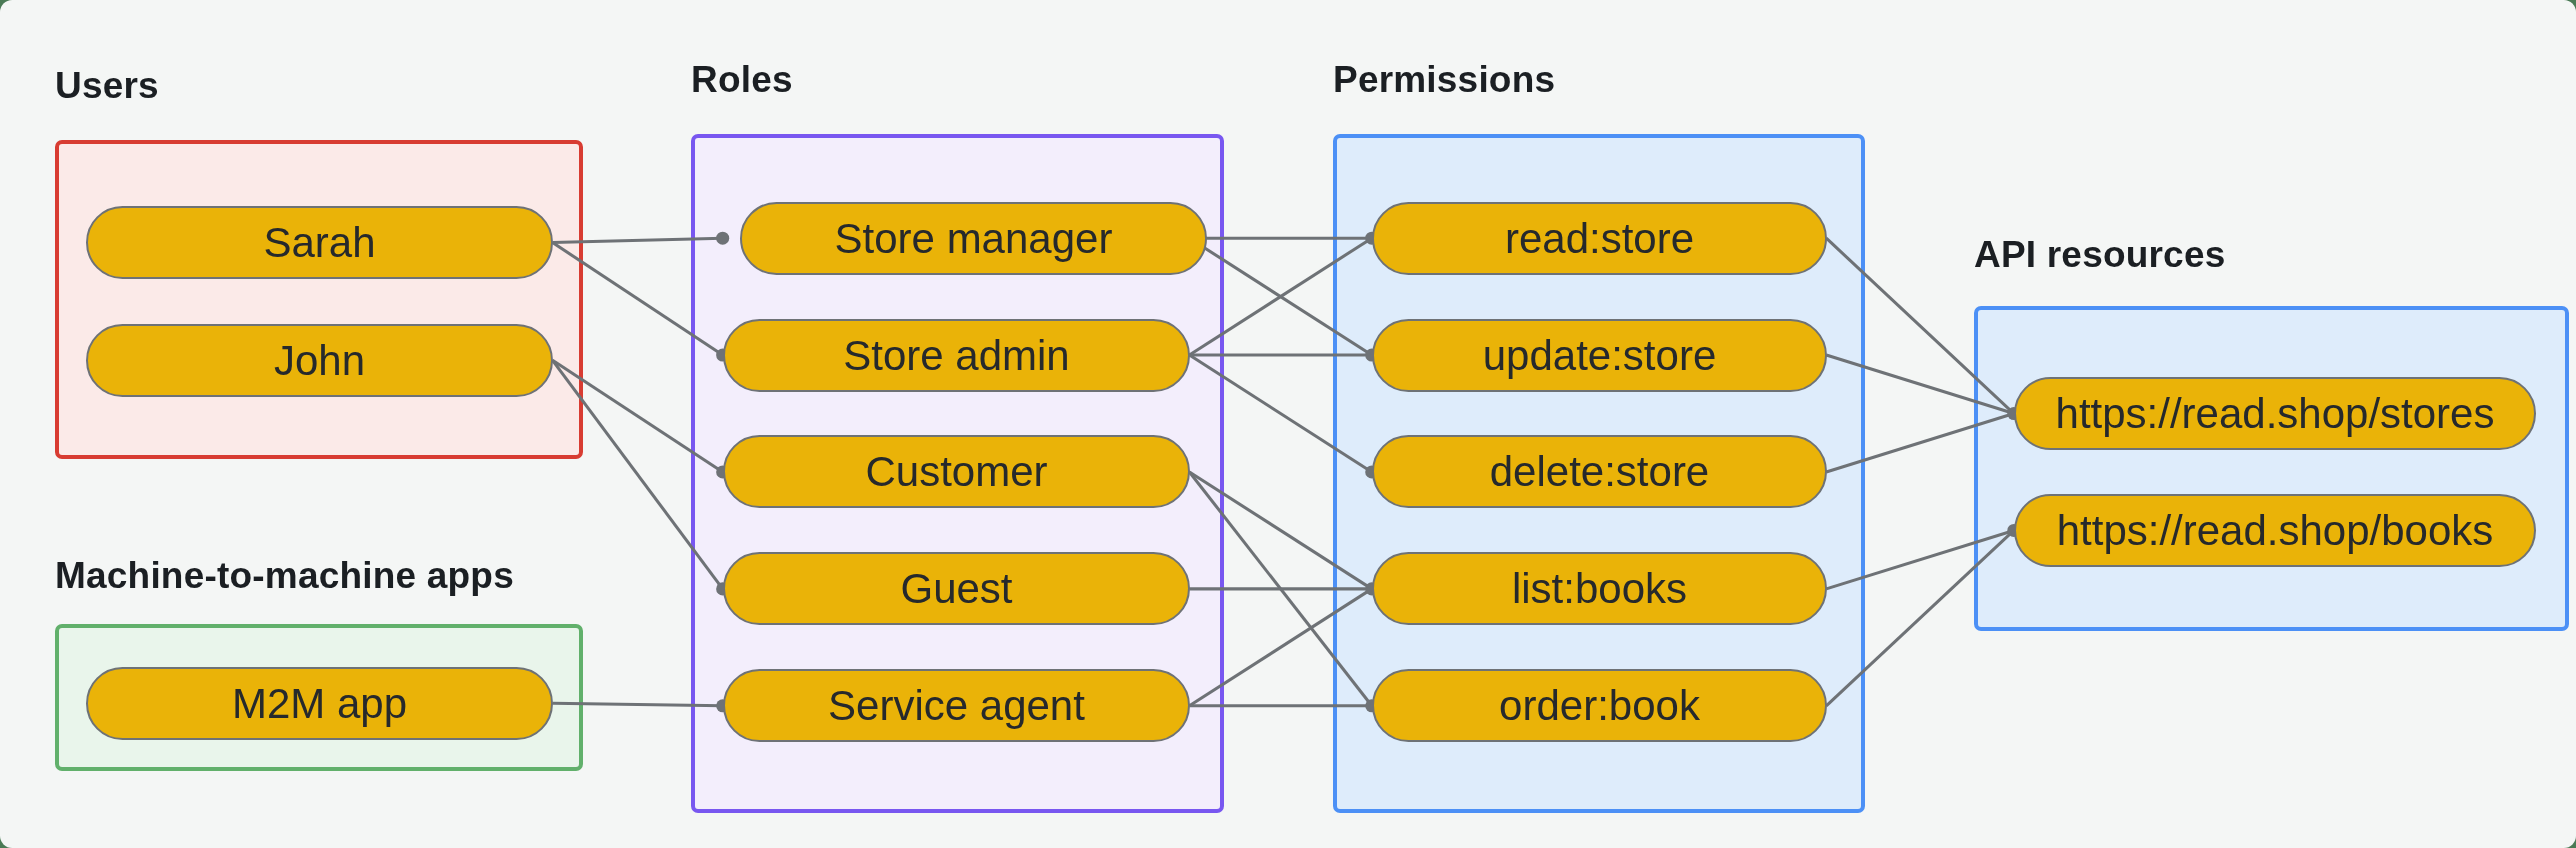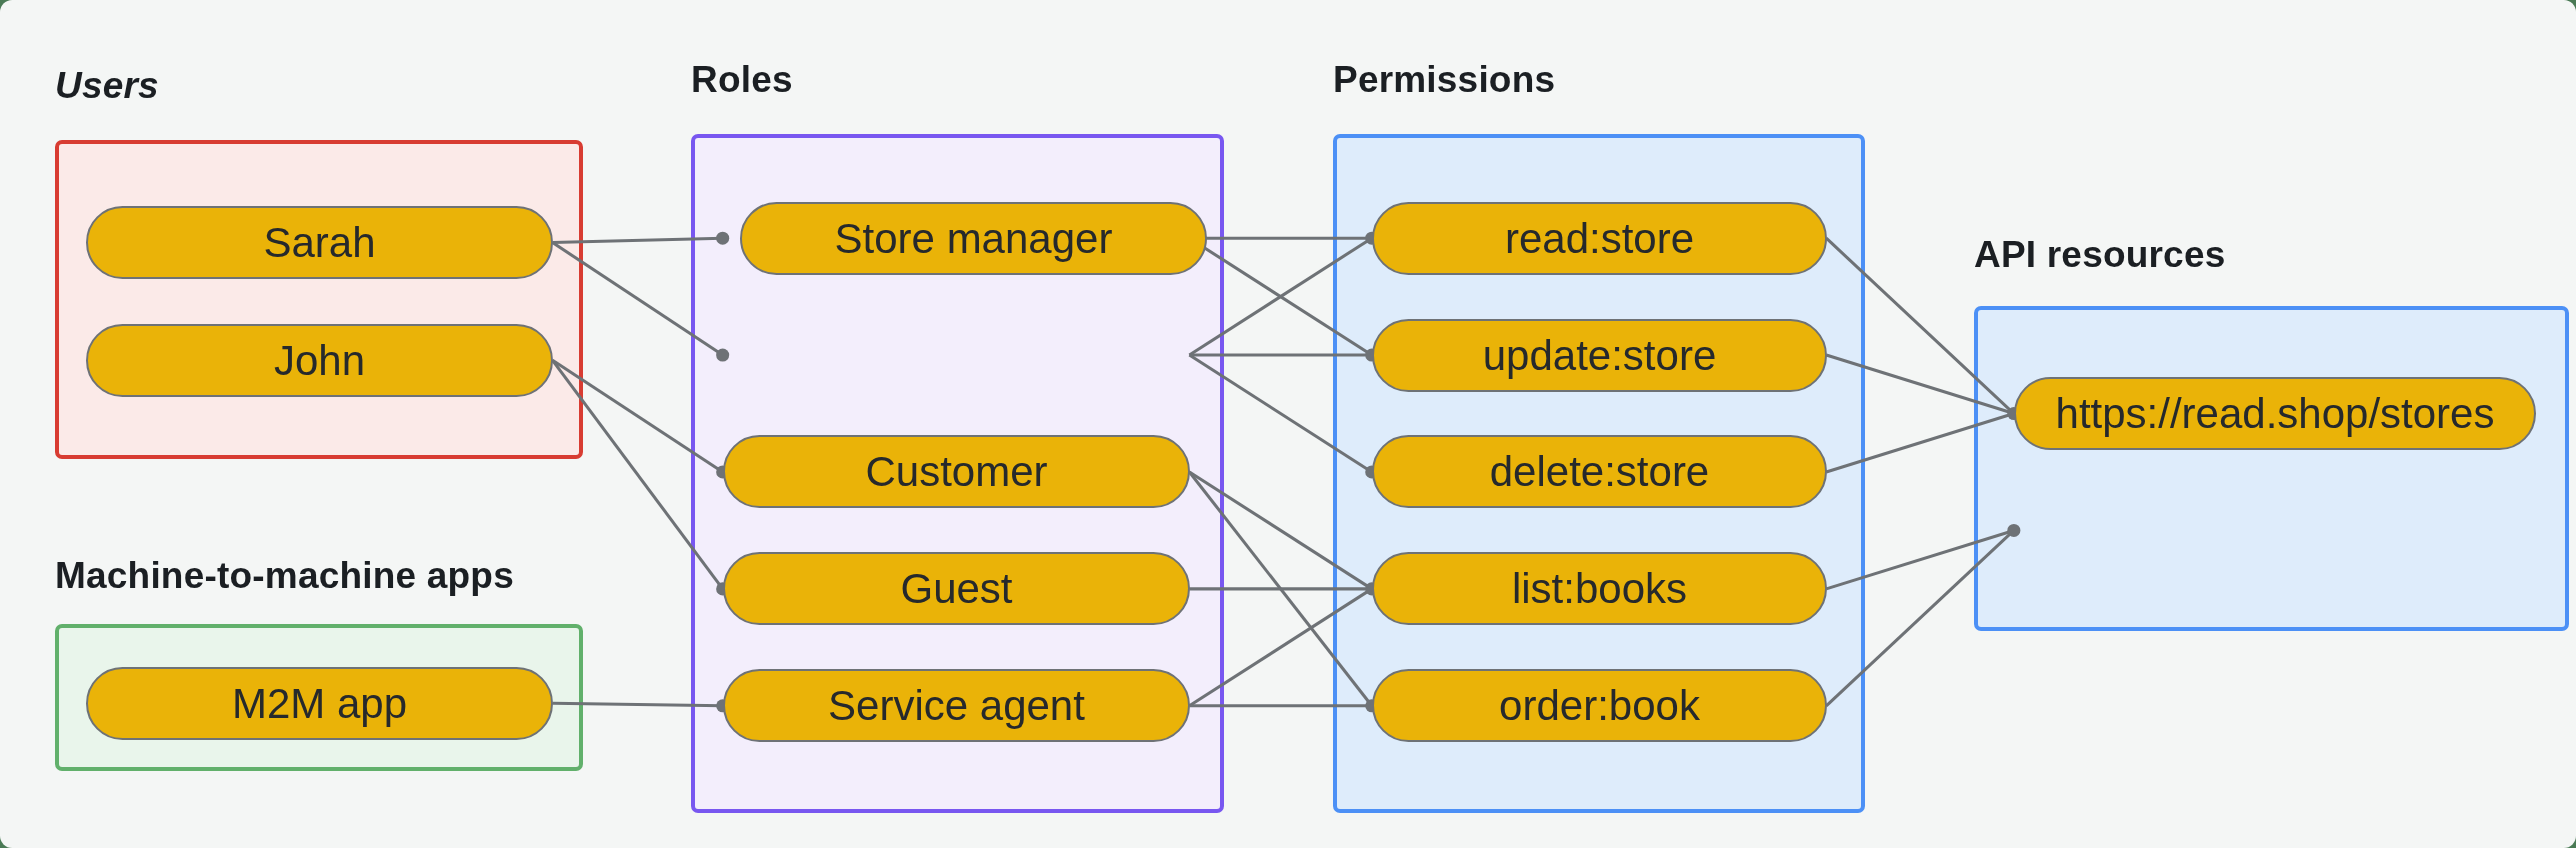--- a/index.html
+++ b/index.html
@@ -29,21 +29,21 @@
   .box-m2m         { left: 55px;   top: 624px; width: 528px; height: 147px; }
   .heading {
     position: absolute;
     font-size: 37px;
     font-weight: 600;
     color: #1B1F23;
     letter-spacing: 0.2px;
     z-index: 4;
     white-space: nowrap;
   }
-  .h-users       { left: 55px;   top: 65px; font-style: italic;  }
+  .h-users       { left: 55px;   top: 65px;  }
   .h-roles       { left: 691px;  top: 59px;  }
   .h-permissions { left: 1333px; top: 59px;  }
   .h-api         { left: 1974px; top: 234px; }
   .h-m2m         { left: 55px;   top: 555px; text-align: center; }
   .pill {
     position: absolute;
     box-sizing: border-box;
     background: #eab308;
     border: 2.6px solid #6E7276;
     border-radius: 37px;
@@ -109,24 +109,26 @@
 
   <div class="heading h-users">Users</div>
   <div class="heading h-roles">Roles</div>
   <div class="heading h-permissions">Permissions</div>
   <div class="heading h-api">API resources</div>
   <div class="heading h-m2m">Machine-to-machine apps</div>
 
 <div class="pill" style="left: 86px; top: 206px; width: 467px; height: 73px;">Sarah</div>
     <div class="pill" style="left: 86px; top: 324px; width: 467px; height: 73px;">John</div>
     <div class="pill" style="left: 740px; top: 202px; width: 467px; height: 73px;">Store manager</div>
+    <div class="pill" style="left: 723px; top: 319px; width: 467px; height: 73px;">Store admin</div>
     <div class="pill" style="left: 723px; top: 435px; width: 467px; height: 73px;">Customer</div>
     <div class="pill" style="left: 723px; top: 552px; width: 467px; height: 73px;">Guest</div>
     <div class="pill" style="left: 723px; top: 669px; width: 467px; height: 73px;">Service agent</div>
     <div class="pill" style="left: 1372px; top: 202px; width: 455px; height: 73px; text-align: center;">read:store</div>
     <div class="pill" style="left: 1372px; top: 435px; width: 455px; height: 73px;">delete:store</div>
     <div class="pill" style="left: 1372px; top: 319px; width: 455px; height: 73px;">update:store</div>
     <div class="pill" style="left: 1372px; top: 552px; width: 455px; height: 73px;">list:books</div>
     <div class="pill" style="left: 1372px; top: 669px; width: 455px; height: 73px;">order:book</div>
     <div class="pill" style="left: 2014px; top: 377px; width: 522px; height: 73px;">https://read.shop/stores</div>
+    <div class="pill" style="left: 2014px; top: 494px; width: 522px; height: 73px;">https://read.shop/books</div>
     <div class="pill" style="left: 86px; top: 667px; width: 467px; height: 73px;">M2M app</div>
   </div>
 
 
 </body></html>

